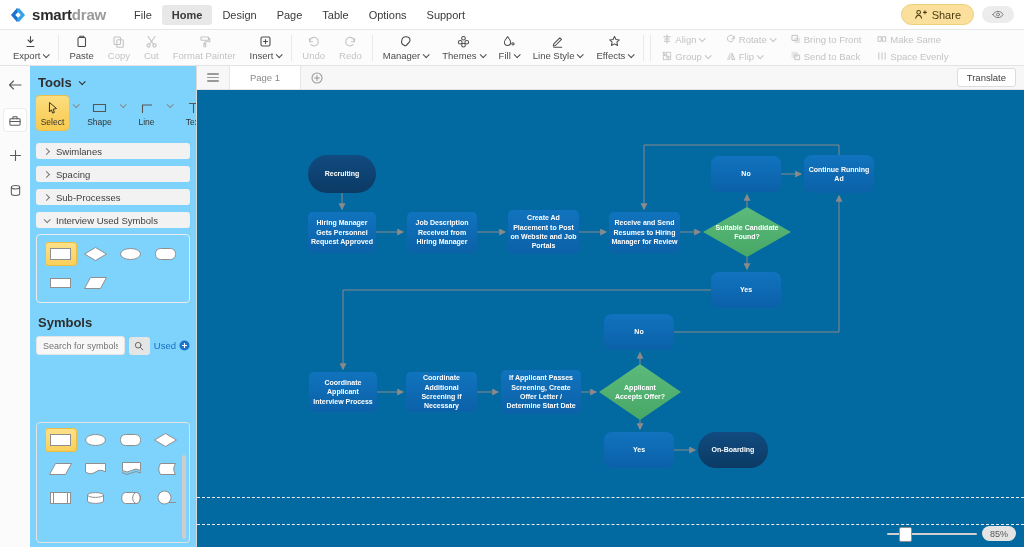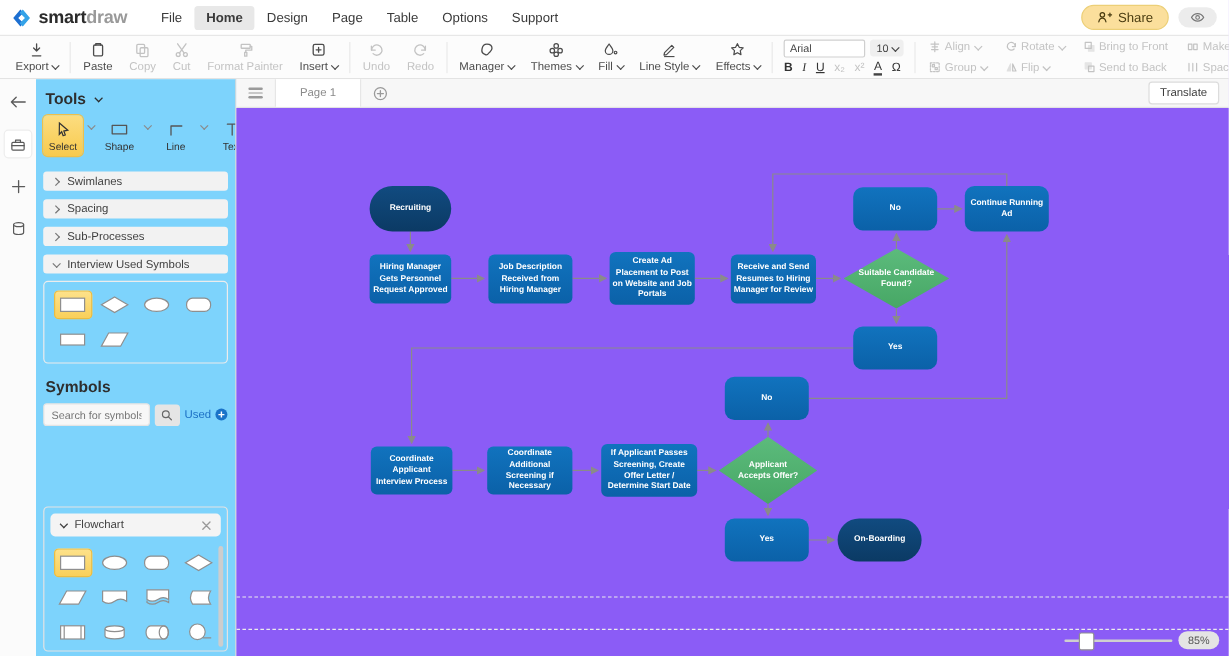--- a/index.html
+++ b/index.html
@@ -95,21 +95,21 @@
            border-bottom:1px solid #e3e3e3;display:flex;align-items:center;box-sizing:border-box;}
   .hamb{width:12px;display:flex;flex-direction:column;gap:2px;margin:0 10px;cursor:pointer;}
   .hamb i{height:1.4px;background:#9a9a9a;border-radius:1px;}
   .ptab{width:70px;height:23px;background:#fff;border-left:1px solid #e6e6e6;border-right:1px solid #e6e6e6;
         display:flex;align-items:center;justify-content:center;font-size:9.5px;color:#8a8a8a;cursor:pointer;}
   .addpage{margin-left:10px;color:#9a9a9a;cursor:pointer;}
   .translate-btn{margin-left:auto;margin-right:8px;background:#fff;border:1px solid #dcdcdc;border-radius:3px;
                  padding:3px 9px;font-size:9.5px;color:#3c3c3c;cursor:pointer;}
 
   
-  .canvas{position:absolute;top:90px;left:197px;width:827px;height:457px;background:#8b5cf6;overflow:hidden;}
+  .canvas{position:absolute;top:90px;left:197px;width:827px;height:457px;background:#0369a1;overflow:hidden;}
   .pageline{position:absolute;left:0;right:0;border-top:1px dashed #ececec;}
   .edges{position:absolute;left:0;top:0;pointer-events:none;}
   .node{position:absolute;color:#fff;font-size:7px;font-weight:700;display:flex;align-items:center;
         justify-content:center;text-align:center;line-height:1.35;padding:2px;box-sizing:border-box;cursor:pointer;}
   .node.process{background:linear-gradient(#1173be,#0b61a8);border-radius:5px;}
   .node.process-sm{background:linear-gradient(#1173be,#0b61a8);border-radius:8px;}
   .node.terminator{background:linear-gradient(#114b80,#0b3a64);border-radius:19px;}
   .node.decision{background:linear-gradient(#5cbb7c,#47a765);clip-path:polygon(50% 0,100% 50%,50% 100%,0 50%);padding:6px 12px;}
 
   .zoomctl{position:absolute;right:8px;bottom:6px;display:flex;align-items:center;gap:5px;}
@@ -277,38 +277,20 @@
   <div class="titem">
     <svg class="ico" width="13" height="13" viewBox="0 0 14 14">
         <path d="M7 1.5l1.6 3.3 3.6.5-2.6 2.4.6 3.6L7 9.6l-3.2 1.7.6-3.6L1.8 5.3l3.6-.5z"></path>
       </svg>
     <span class="lbl">
         <span>Effects</span>
         <span class="chev"></span>
       </span>
   </div>
   <div class="tsep"></div>
-  <div class="fontpanel">
-    <div class="fontrow">
-      <input class="font-input" value="Arial" style="">
-      <div class="size-box">
-          <span>10</span>
-          <span class="chev"></span>
-        </div>
-    </div>
-    <div class="fmt">
-      <span class="b">B</span>
-      <span class="i">I</span>
-      <span class="u">U</span>
-      <span class="dis">x₂</span>
-      <span class="dis">x²</span>
-      <span class="fc">A</span>
-      <span>Ω</span>
-    </div>
-  </div>
   <div class="tsep"></div>
   <div class="arrange">
     <div class="aitem">
       <svg class="ico" width="10" height="10" viewBox="0 0 11 11">
           <path d="M5.5 1v9M2 3h7M3 5.5h5M2.5 8h6"></path>
         </svg>
       <span>Align</span>
         <span class="chev"></span>
     </div>
     <div class="aitem">
@@ -498,29 +480,20 @@
     <div class="more-link">
       <span>Used</span>
       <svg width="11" height="11" viewBox="0 0 11 11">
           <circle cx="5.5" cy="5.5" r="5" fill="#1a73c8"></circle>
           <path d="M5.5 3v5M3 5.5h5" stroke="#fff" stroke-width="1.2"></path>
         </svg>
     </div>
   </div>
 
   <div class="fcpanel">
-    <div class="fcHead">
-      <span class="chev"></span>
-      <span>Flowchart</span>
-      <span class="x">
-        <svg class="ico" width="8" height="8" viewBox="0 0 8 8">
-            <path d="M1 1l6 6M7 1L1 7"></path>
-          </svg>
-      </span>
-    </div>
     <div class="symgrid">
         <div class="sym selected">
           <svg class="symsvg" viewBox="0 0 24 18">
             <rect x="2" y="3.5" width="20" height="11"></rect>
           </svg>
         </div>
         <div class="sym">
           <svg class="symsvg" viewBox="0 0 24 18">
             <ellipse cx="12" cy="9" rx="10" ry="5.5"></ellipse>
           </svg>

